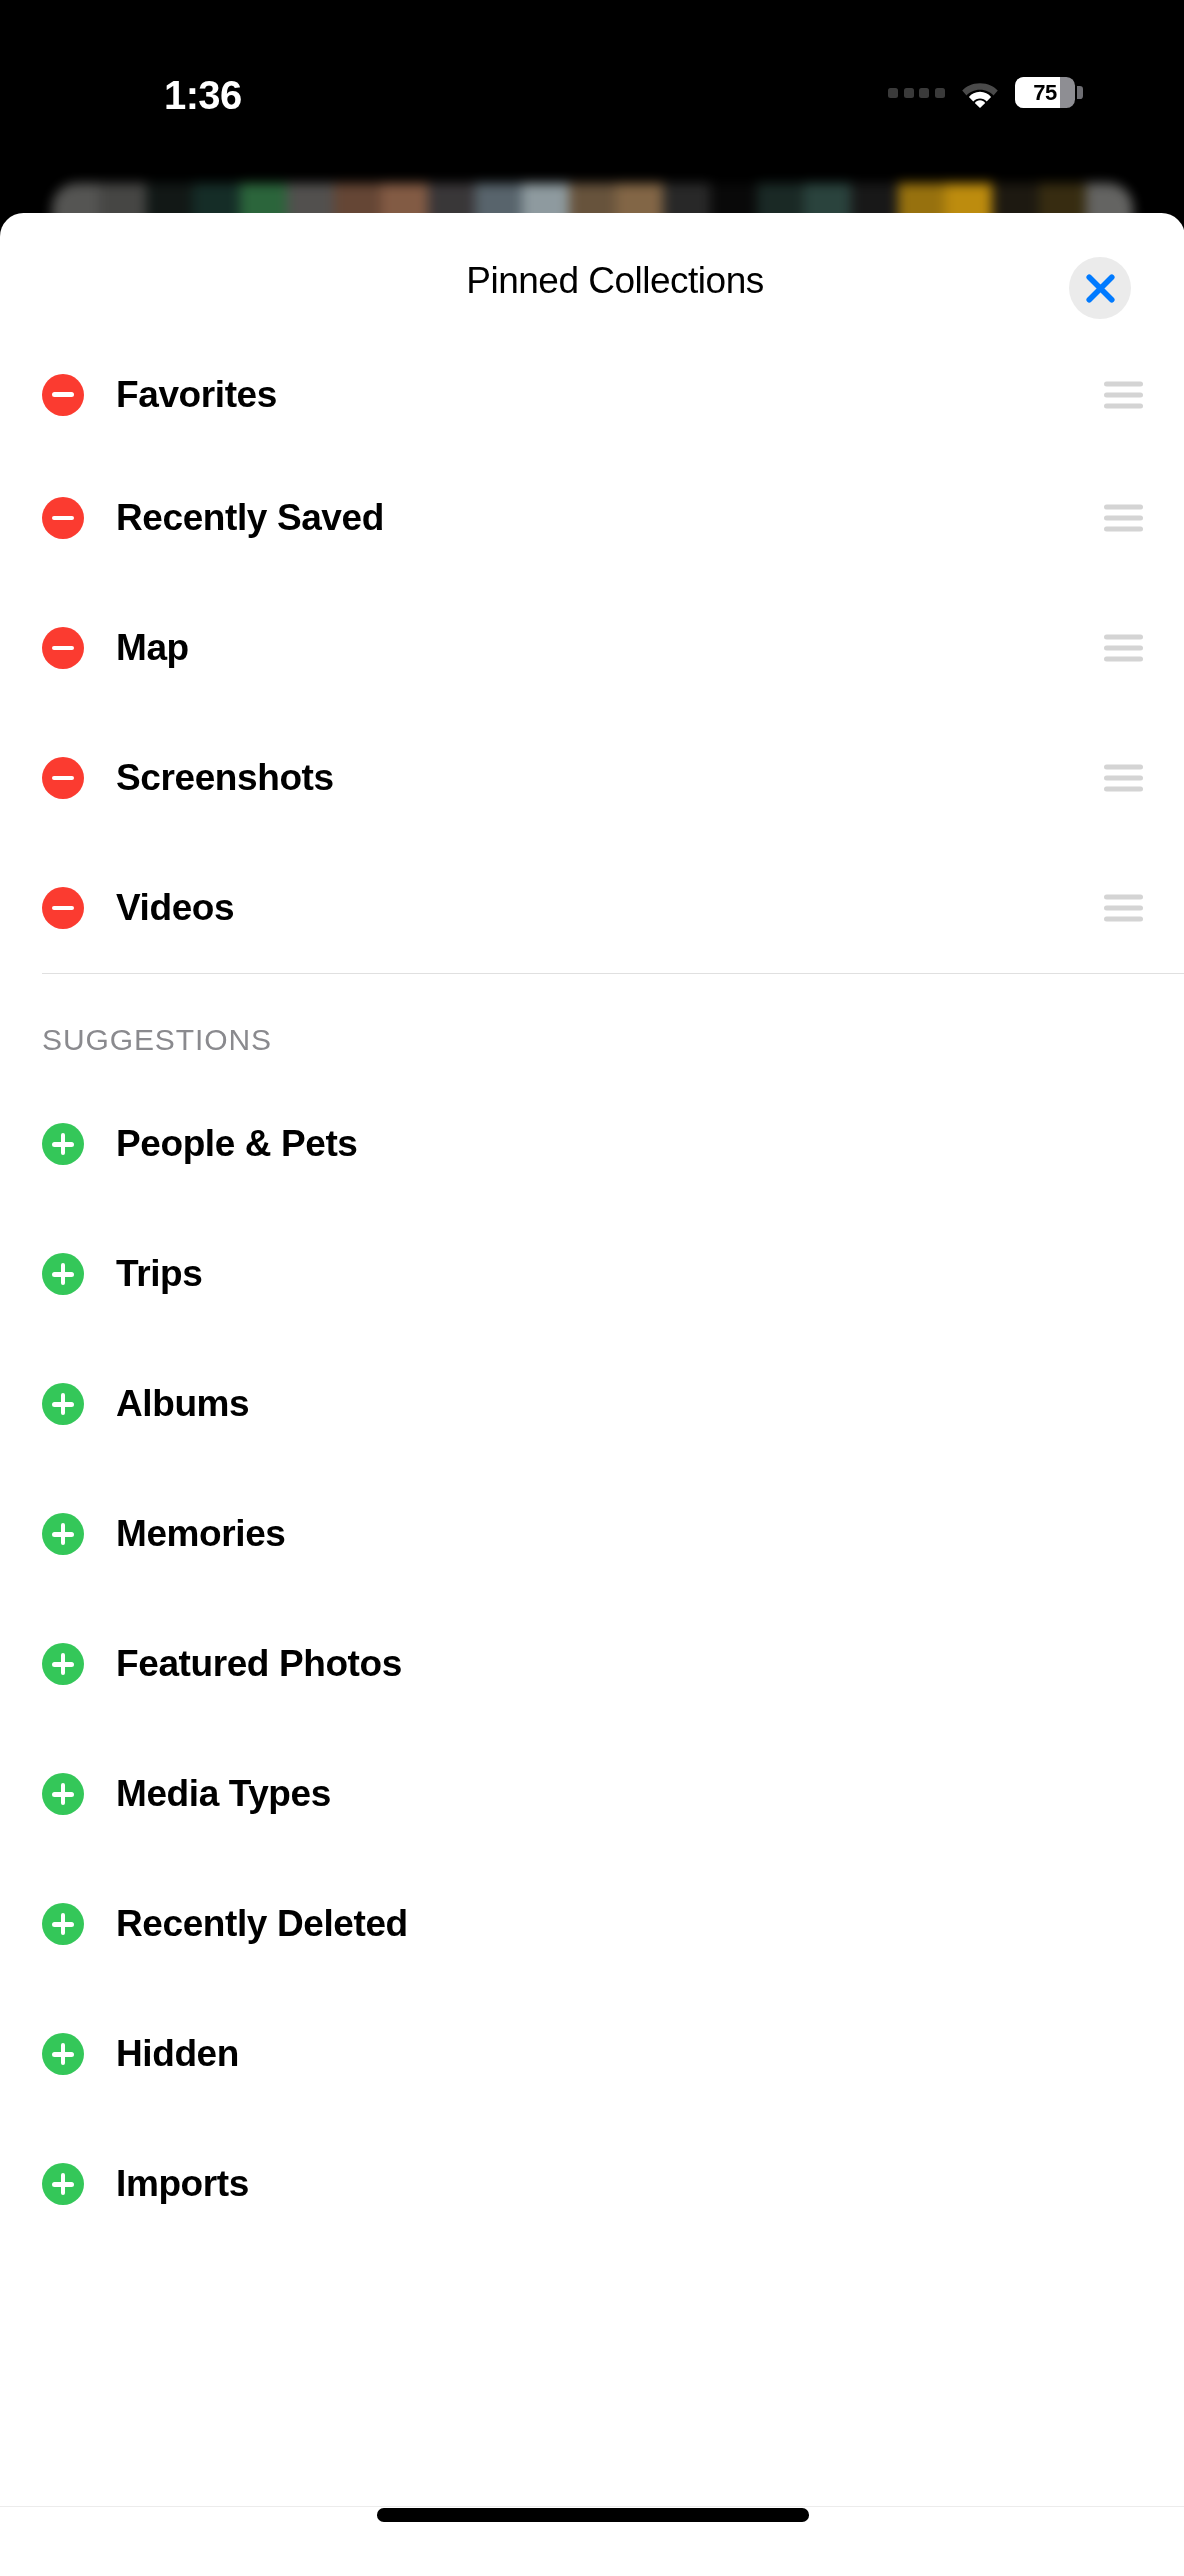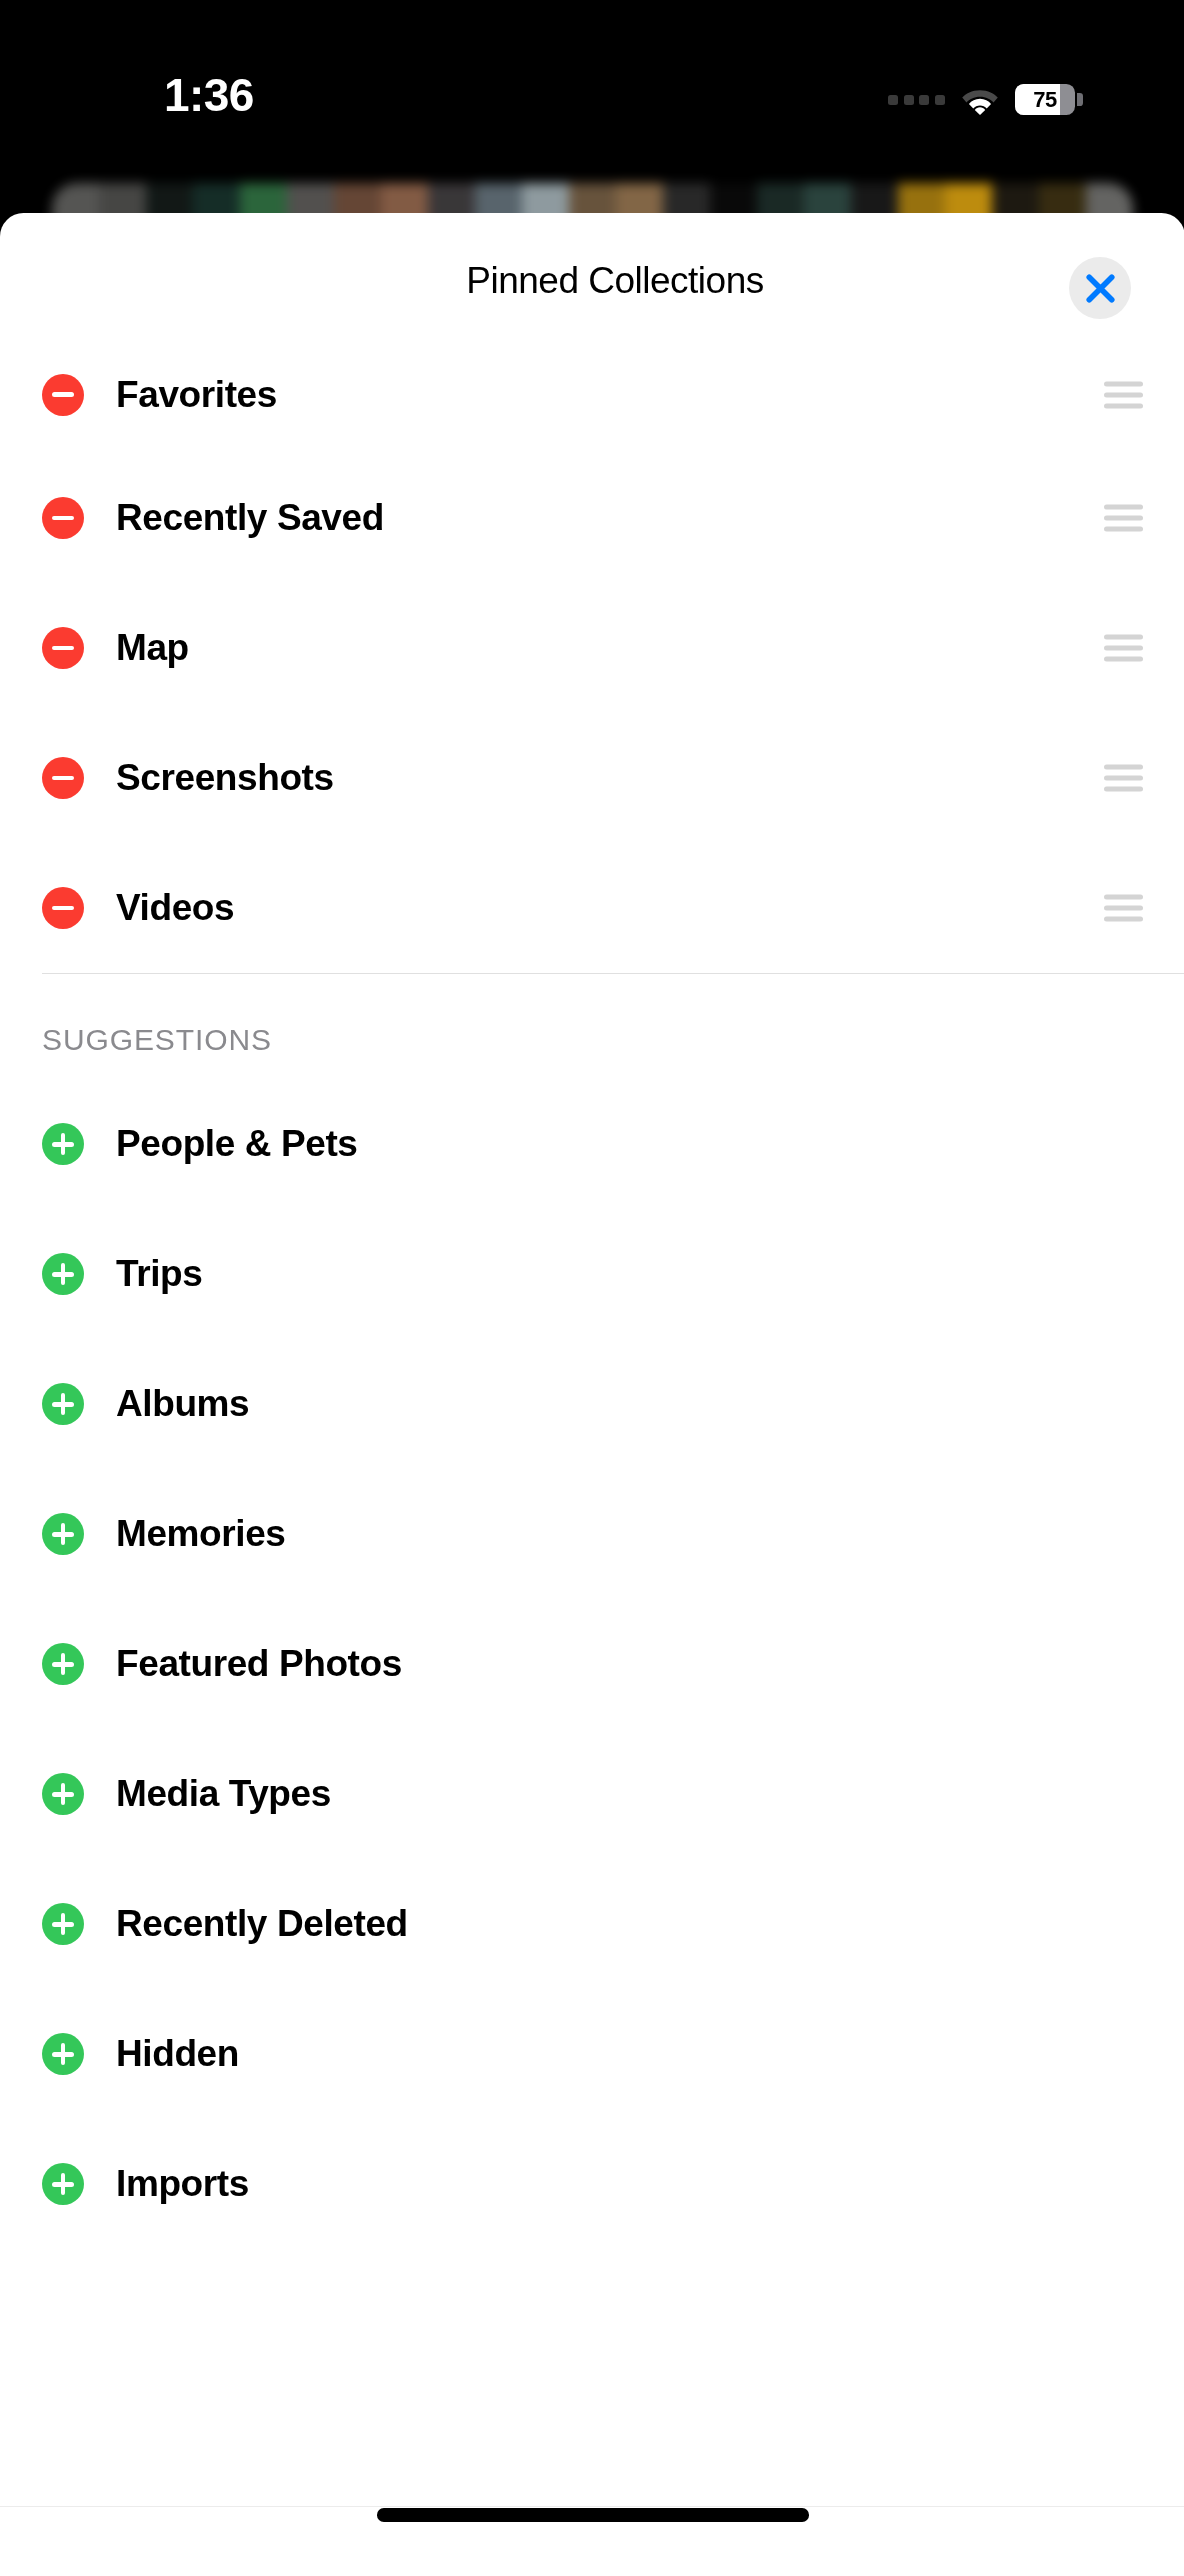--- a/index.html
+++ b/index.html
@@ -20,28 +20,28 @@
   }
 
   
   #status-bar{
     position:absolute; top:0; left:0;
     width:1185px; height:179px;
     color:#fff;
   }
   #status-time{
     position:absolute; left:164px; top:67px;
-    font-size:46px; font-weight:700;
+    font-size:40px; font-weight:700;
     letter-spacing:-0.6px;
     color:#ffffff;
     line-height:56px;
   }
   #status-right{
     position:absolute; right:102px; top:77px;
-    display:flex; align-items:center; gap:16px;margin-top:7px;
+    display:flex; align-items:center; gap:16px;
   }
   .sig-dots{ display:flex; align-items:center; gap:5.6px; }
   .sig-dot{
     width:10px; height:10px; border-radius:2.5px;
     background:#3a3a3a;
   }
   .wifi{
     position:relative; width:38px; height:30px;
   }
   .wifi svg{ display:block; }

